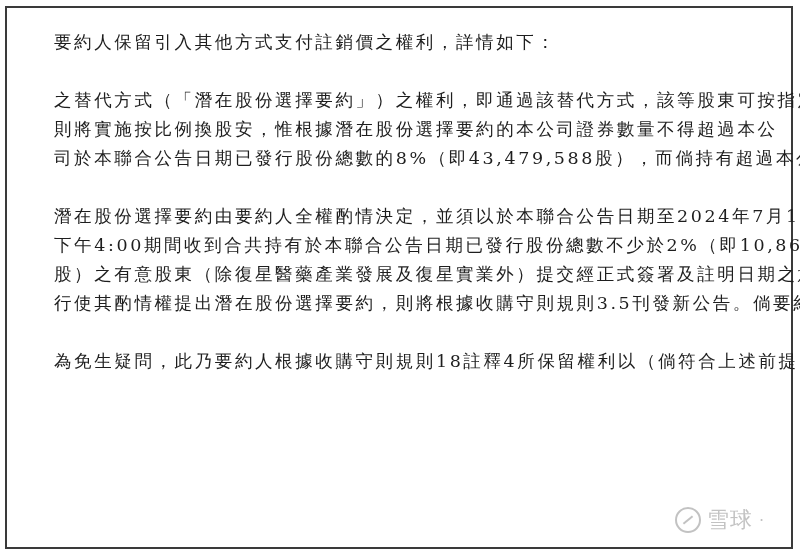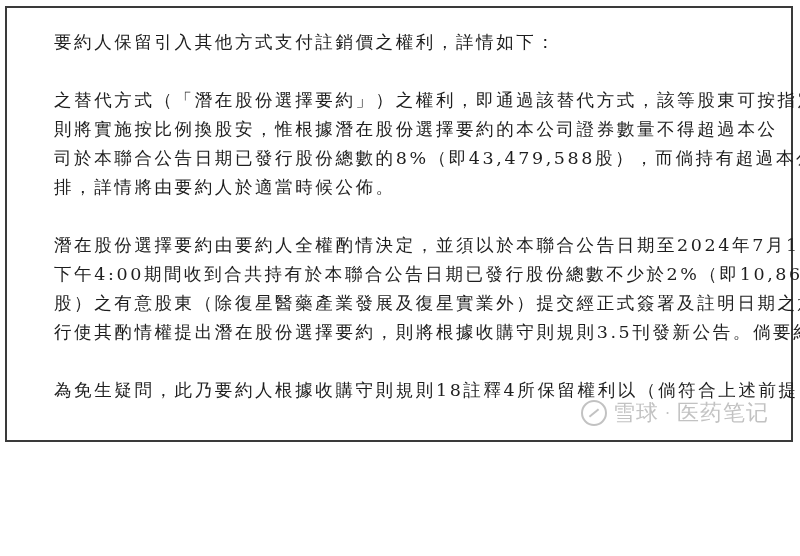--- a/index.html
+++ b/index.html
@@ -13,21 +13,21 @@
     position: relative;
     overflow: hidden;
     font-family: "DejaVu Serif", "Liberation Serif", serif;
     color: #1e1e1e;
   }
   .frame {
     position: absolute;
     left: 5px;
     top: 6px;
     width: 788px;
-    height: 436px;
+    height: 543px;
     border: 2px solid #3a3a3a;
     box-sizing: border-box;
     background: #ffffff;
   }
   .content {
     position: absolute;
     left: 47px;
     top: 20px;
     width: 710px;
   }
@@ -85,21 +85,20 @@
 
     <p class="para">
       <span class="line">要約人保留引入其他方式支付註銷價之權利，詳情如下：</span>
     </p>
     <div class="gap"></div>
 
     <p class="para">
       <span class="line">之替代方式（「潛在股份選擇要約」）之權利，即通過該替代方式，該等股東可按指定</span>
       <span class="line">則將實施按比例換股安，惟根據潛在股份選擇要約的本公司證券數量不得超過本公</span>
       <span class="line">司於本聯合公告日期已發行股份總數的8%（即43,479,588股），而倘持有超過本公司已</span>
-      <span class="line">排，詳情將由要約人於適當時候公佈。</span>
     </p>
     <div class="gap"></div>
 
     <p class="para">
       <span class="line">潛在股份選擇要約由要約人全權酌情決定，並須以於本聯合公告日期至2024年7月10日</span>
       <span class="line">下午4:00期間收到合共持有於本聯合公告日期已發行股份總數不少於2%（即10,869,898</span>
       <span class="line">股）之有意股東（除復星醫藥產業發展及復星實業外）提交經正式簽署及註明日期之意</span>
       <span class="line">行使其酌情權提出潛在股份選擇要約，則將根據收購守則規則3.5刊發新公告。倘要約</span>
     </p>
     <div class="gap"></div>
@@ -108,15 +107,14 @@
       <span class="line">為免生疑問，此乃要約人根據收購守則規則18註釋4所保留權利以（倘符合上述前提</span>
     </p>
     <div class="gap"></div>
 
   </div>
 
   <div class="watermark">
     <span class="wm-logo"></span>
     <span>雪球</span>
     <span class="wm-sep">·</span>
-    <span>医药笔记</span>
   </div>
 </div>
 
 </body></html>

